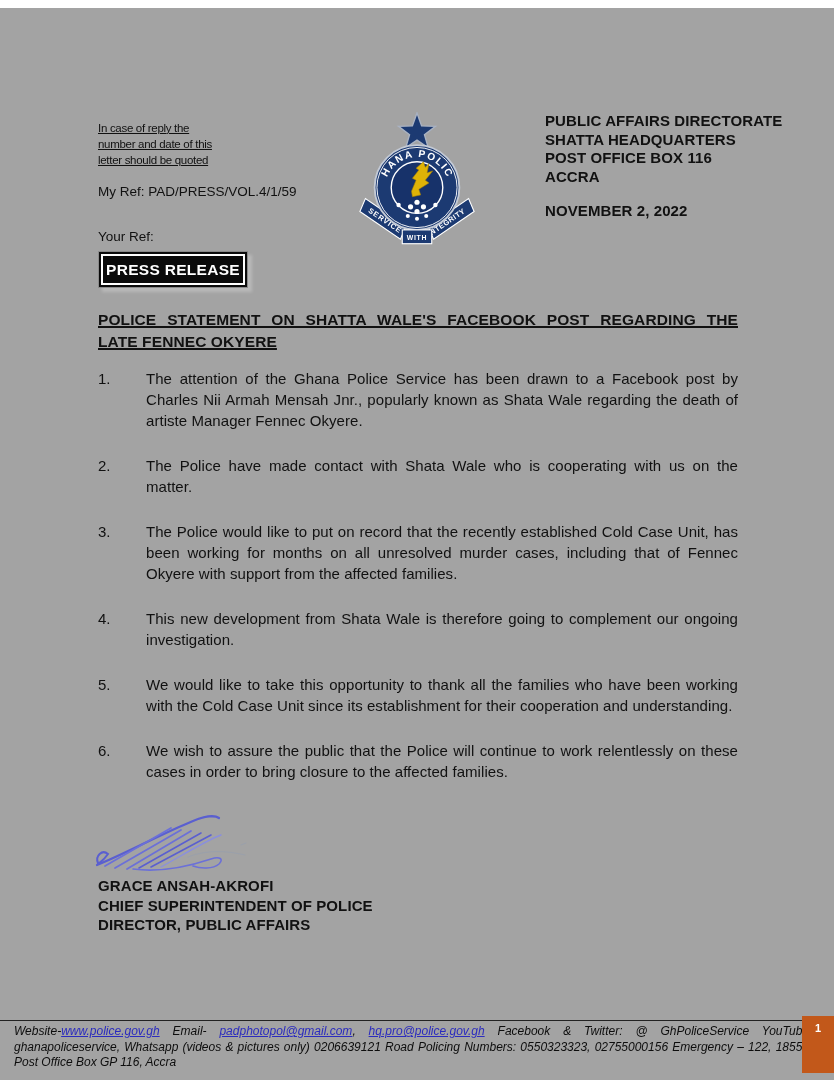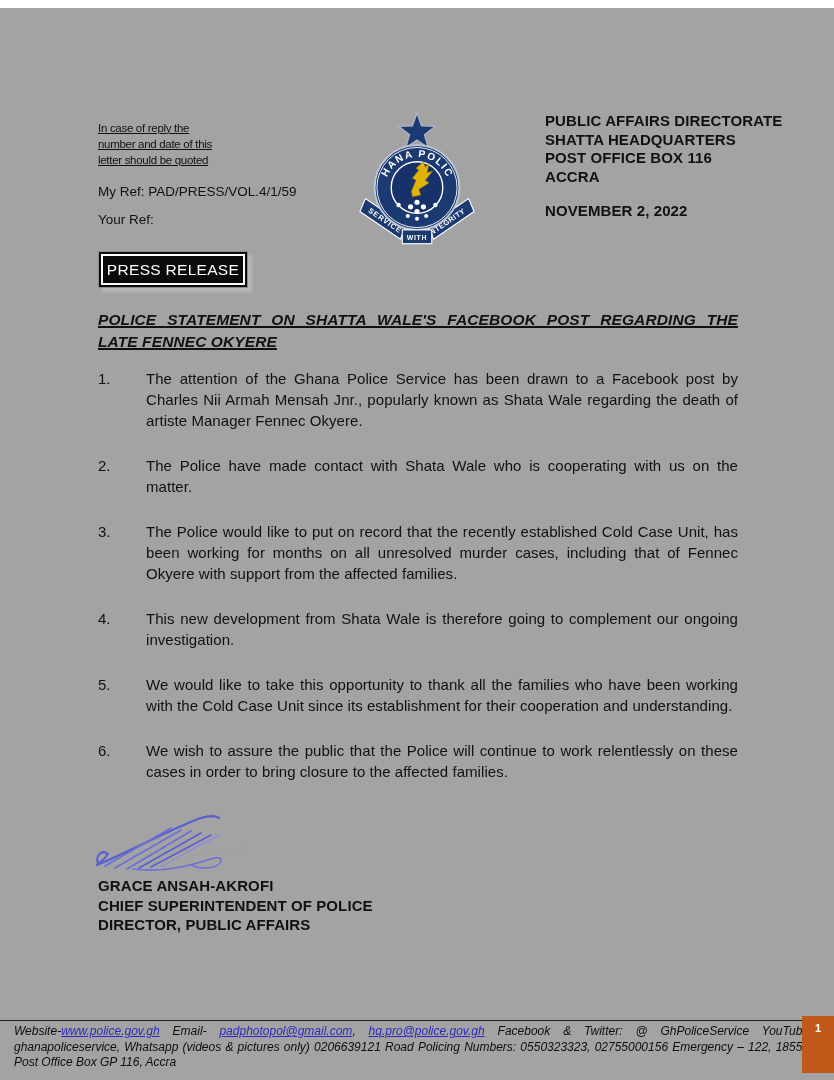--- a/index.html
+++ b/index.html
@@ -17,21 +17,21 @@
   
   .reply-note {
     position: absolute; left: 98px; top: 112px;
     width: 130px;
     font-size: 11.5px; line-height: 16px;
     letter-spacing: -0.3px;
     font-stretch: condensed;
   }
   .reply-note div { text-decoration: underline; text-decoration-thickness: 1px; }
   .myref  { position: absolute; left: 98px; top: 176px; font-size: 13.5px; }
-  .yourref{ position: absolute; left: 98px; top: 204px; font-size: 13.5px; }
+  .yourref{ position: absolute; left: 98px; top: 221px; font-size: 13.5px; }
 
   .crest { position: absolute; left: 356px; top: 104px; }
 
   .address-block {
     position: absolute; left: 545px; top: 104px;
     font-size: 15px; font-weight: bold; line-height: 18.5px;
     letter-spacing: 0.1px;
   }
   .date-line {
     position: absolute; left: 545px; top: 194px;
@@ -41,30 +41,30 @@
   
   .badge {
     position: absolute; left: 98px; top: 243px;
     width: 150px; height: 37px;
     background: #0b0b0b;
     border: 1px solid #8a8a8a;
     box-shadow: 4px 4px 3px #b9b9b9;
     outline: 2px solid #ffffff;
     outline-offset: -5px;
     display: flex; align-items: center; justify-content: center;
-    color: #ffffff; font-size: 15.5px; font-weight: normal; letter-spacing: 0.3px;
+    color: #ffffff; font-size: 15.5px; font-weight: bold; letter-spacing: 0.3px;
   }
 
   
   .doc-title {
     position: absolute; left: 98px; top: 301px; width: 640px;
     font-size: 15.5px; font-weight: bold; line-height: 21.5px;
     letter-spacing: 0.1px;
   }
-  .doc-title .line { display: block; text-decoration: underline; text-decoration-thickness: 2px; font-style: italic; }
+  .doc-title .line { display: block; text-decoration: underline; text-decoration-thickness: 2px; }
   .doc-title .line.justify { text-align: justify; text-align-last: justify; }
 
   
   .paragraphs { position: absolute; left: 98px; top: 360px; width: 640px; }
   .para { display: flex; margin-bottom: 24px; }
   .para .num { width: 48px; flex: 0 0 48px; font-size: 15px; line-height: 21px; }
   .para .txt { flex: 1; font-size: 15px; line-height: 21px; text-align: justify; letter-spacing: 0.05px; }
 
   
   .signature-svg { position: absolute; left: 93px; top: 803px; }

